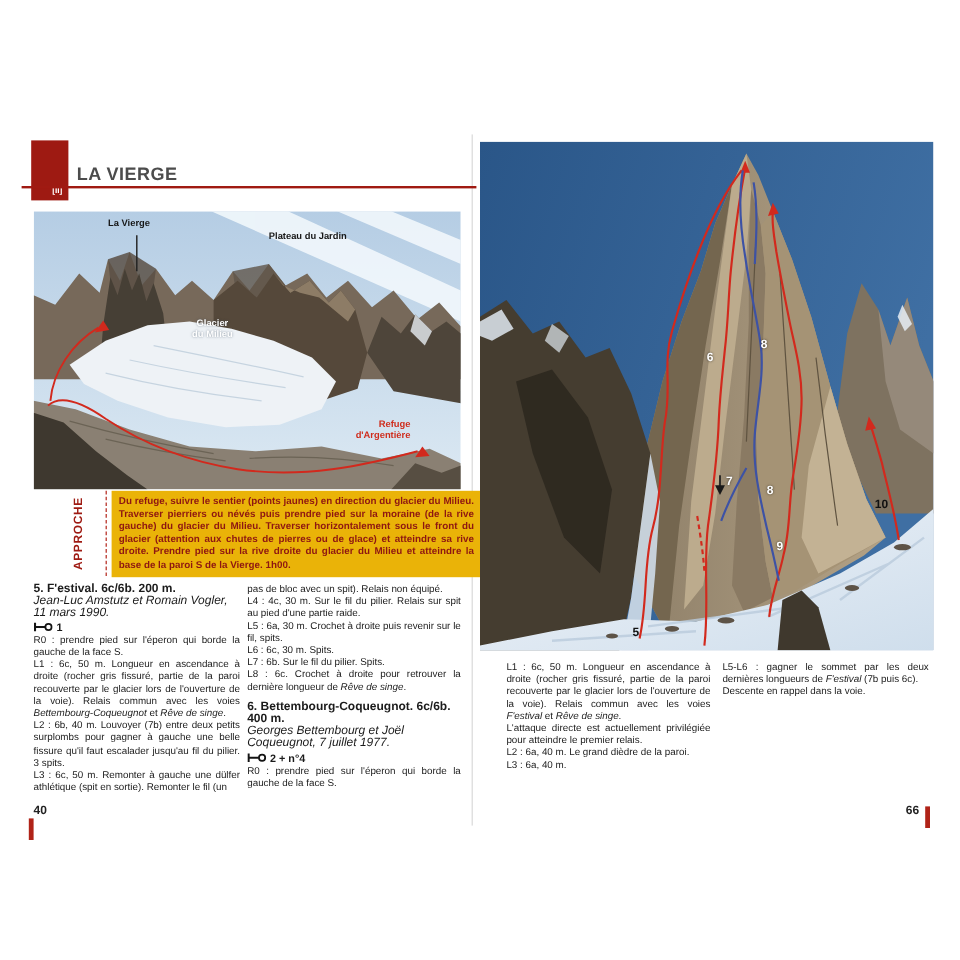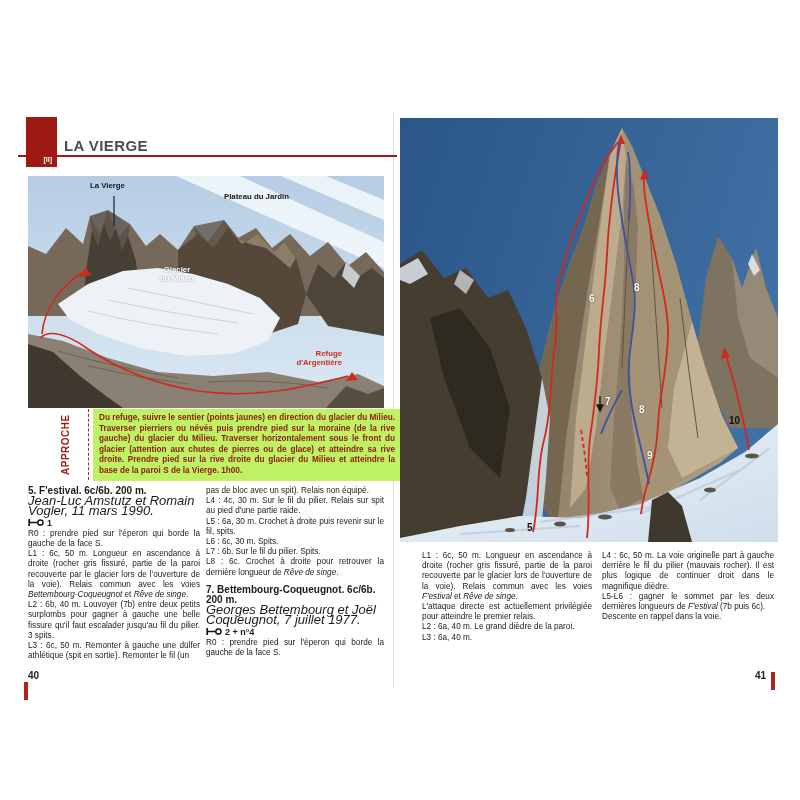--- a/index.html
+++ b/index.html
@@ -23,34 +23,34 @@
   .ph-light{color:#ffffff;text-shadow:0 0 2px rgba(40,60,80,.55);}
   .ph-red{color:#cf2d1d;}
   .rt{position:absolute;font-size:10px;font-weight:bold;}
   .rt-light{color:#fff;text-shadow:0 0 2px rgba(0,0,0,.65);}
   .rt-dark{color:#111;}
 
   
   .approche-label{position:absolute;left:60px;top:410px;height:70px;writing-mode:vertical-rl;
       transform:rotate(180deg);font-size:10px;font-weight:bold;color:#9e1a12;letter-spacing:.5px;text-align:center;}
   .approche-dash{position:absolute;left:88px;top:409px;height:71px;width:0;border-left:1.6px dashed #b3241a;}
-  .approche-box{position:absolute;left:93px;top:409px;width:308px;background:#bef264;color:#8e1712;
+  .approche-box{position:absolute;left:93px;top:409px;width:308px;background:#eab308;color:#8e1712;
       font-size:8.2px;line-height:10.6px;font-weight:600;padding:4px 6px;text-align:justify;box-sizing:border-box;}
 
   
   .col{position:absolute;font-size:8.2px;line-height:10.2px;}
   .col-l1{left:28px;top:486px;width:172px;}
   .col-l2{left:206px;top:486px;width:178px;}
   .col-r1{left:422px;top:551px;width:170px;}
   .col-r2{left:602px;top:551px;width:172px;}
   .col p{margin:0;}
   .blk-para{text-align:justify;}
   .blk-heading{font-size:10px;font-weight:bold;margin-top:7px !important;}
   .col > :first-child{margin-top:0 !important;}
-  .blk-author{font-size:13px;font-style:italic;}
+  .blk-author{font-size:10px;font-style:italic;}
   .blk-gear{font-weight:bold;font-size:9px;display:flex;align-items:center;gap:3px;margin:1px 0 1px 0 !important;}
   .it{font-style:italic;}
 
   
   .pagenum{position:absolute;font-size:10px;font-weight:bold;color:#222;}
   .pagenum-left{left:28px;top:670px;}
   .pagenum-right{left:746px;top:670px;width:20px;text-align:right;}
   .pagebar{position:absolute;width:4px;height:18px;background:#b02318;}
   .pagebar-left{left:24px;top:682px;}
   .pagebar-right{left:771px;top:672px;}
@@ -130,21 +130,21 @@
       <p class="blk-para"><span>L2 : 6b, 40 m. Louvoyer (7b) entre deux petits surplombs pour gagner à gauche une belle fissure qu'il faut escalader jusqu'au fil du pilier. 3 spits.</span></p>
       <p class="blk-para"><span>L3 : 6c, 50 m. Remonter à gauche une dülfer athlétique (spit en sortie). Remonter le fil (un</span></p>
     </div>
   <div class="col col-l2">
       <p class="blk-para"><span>pas de bloc avec un spit). Relais non équipé.</span></p>
       <p class="blk-para"><span>L4 : 4c, 30 m. Sur le fil du pilier. Relais sur spit au pied d'une partie raide.</span></p>
       <p class="blk-para"><span>L5 : 6a, 30 m. Crochet à droite puis revenir sur le fil, spits.</span></p>
       <p class="blk-para"><span>L6 : 6c, 30 m. Spits.</span></p>
       <p class="blk-para"><span>L7 : 6b. Sur le fil du pilier. Spits.</span></p>
       <p class="blk-para"><span>L8 : 6c. Crochet à droite pour retrouver la dernière longueur de </span><span class="it">Rêve de singe</span><span>.</span></p>
-      <p class="blk-heading">7. Bettembourg-Coqueugnot. 6c/6b. 200 m.</p>
+      <p class="blk-heading">6. Bettembourg-Coqueugnot. 6c/6b. 400 m.</p>
       <p class="blk-author">Georges Bettembourg et Joël Coqueugnot, 7 juillet 1977.</p>
       <p class="blk-gear">
         <svg width="16" height="9" viewBox="0 0 16 9" style="flex:0 0 auto;">
           <path d="M1.2 1v7M1.2 4.5h8.5" stroke="#141414" stroke-width="1.7" fill="none"></path>
           <circle cx="12.4" cy="4.5" r="2.6" stroke="#141414" stroke-width="1.5" fill="none"></circle>
         </svg>
         <span>2 + n°4</span>
       </p>
       <p class="blk-para"><span>R0 : prendre pied sur l'éperon qui borde la gauche de la face S.</span></p>
     </div>
@@ -228,20 +228,19 @@
     <span class="rt rt-dark" style="left:329px;top:297px;">10</span>
   </div>
 
   <div class="col col-r1">
       <p class="blk-para"><span>L1 : 6c, 50 m. Longueur en ascendance à droite (rocher gris fissuré, partie de la paroi recouverte par le glacier lors de l'ouverture de la voie). Relais commun avec les voies </span><span class="it">F'estival</span><span> et </span><span class="it">Rêve de singe</span><span>.</span></p>
       <p class="blk-para"><span>L'attaque directe est actuellement privilégiée pour atteindre le premier relais.</span></p>
       <p class="blk-para"><span>L2 : 6a, 40 m. Le grand dièdre de la paroi.</span></p>
       <p class="blk-para"><span>L3 : 6a, 40 m.</span></p>
     </div>
   <div class="col col-r2">
-      <p class="blk-para"><span>L4 : 6c, 50 m. La voie originelle part à gauche derrière le fil du pilier (mauvais rocher). Il est plus logique de continuer droit dans le magnifique dièdre.</span></p>
       <p class="blk-para"><span>L5-L6 : gagner le sommet par les deux dernières longueurs de </span><span class="it">F'estival</span><span> (7b puis 6c).</span></p>
       <p class="blk-para"><span>Descente en rappel dans la voie.</span></p>
     </div>
 
-  <div class="pagenum pagenum-right">41</div>
+  <div class="pagenum pagenum-right">66</div>
   <div class="pagebar pagebar-right"></div>
 </div>
 
 </body></html>

